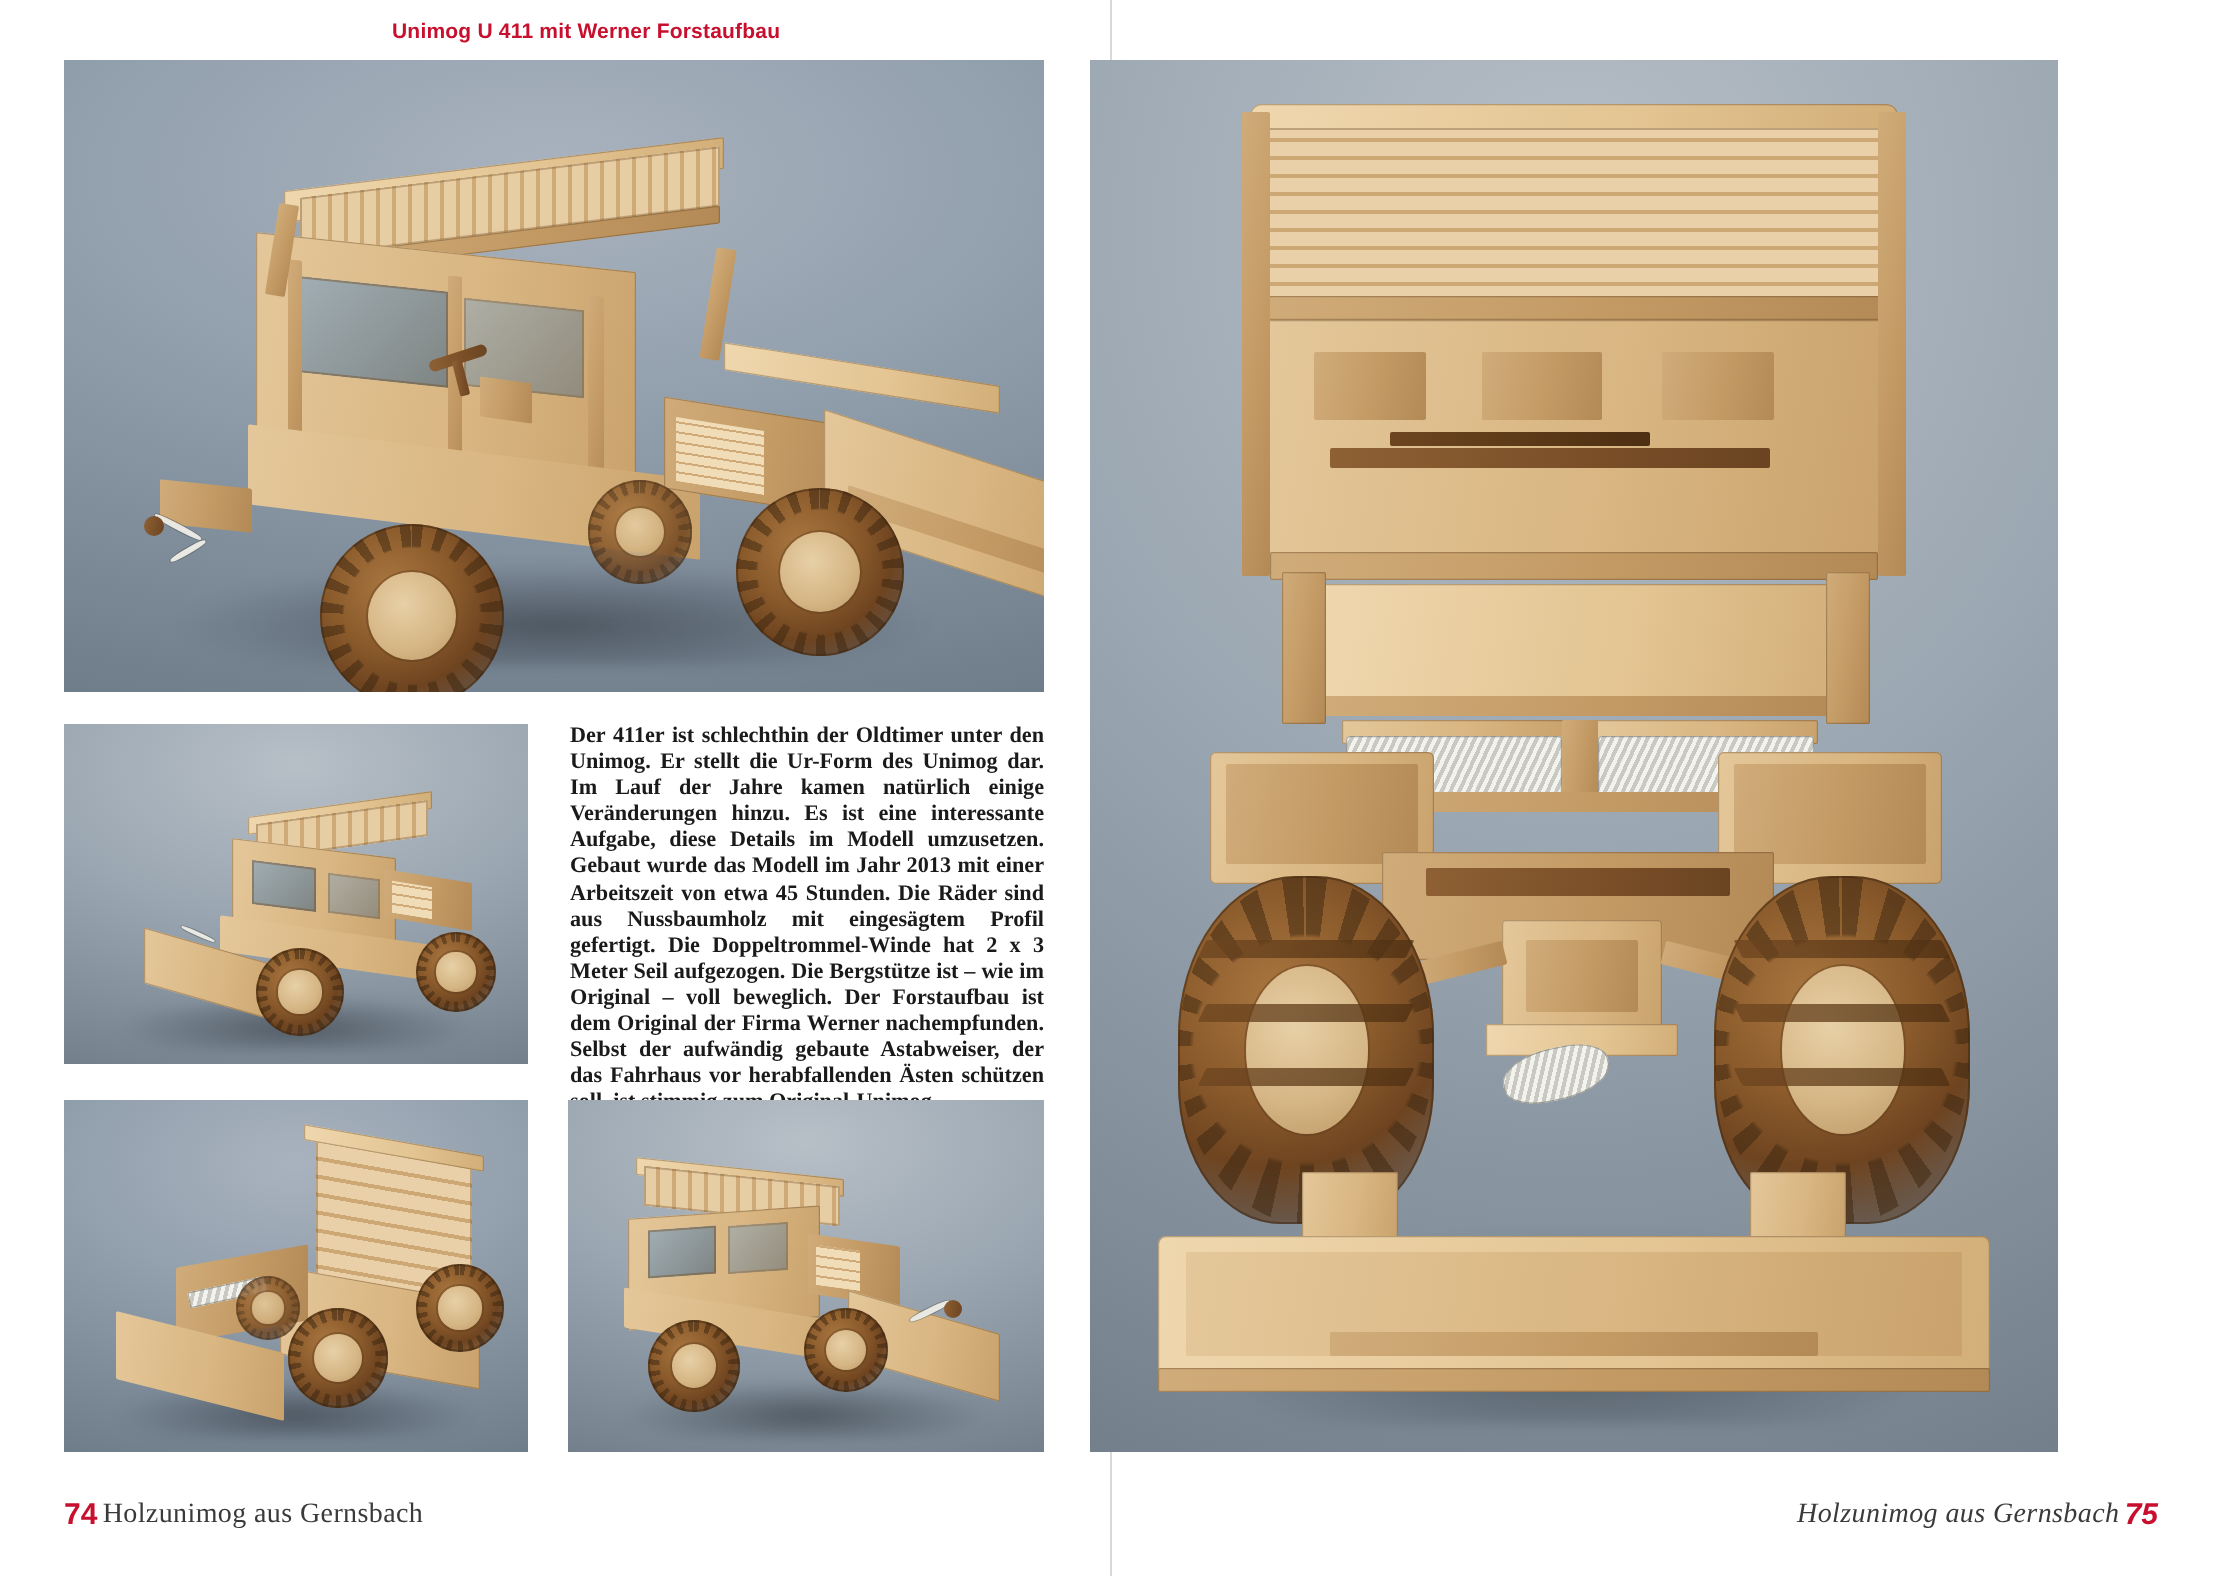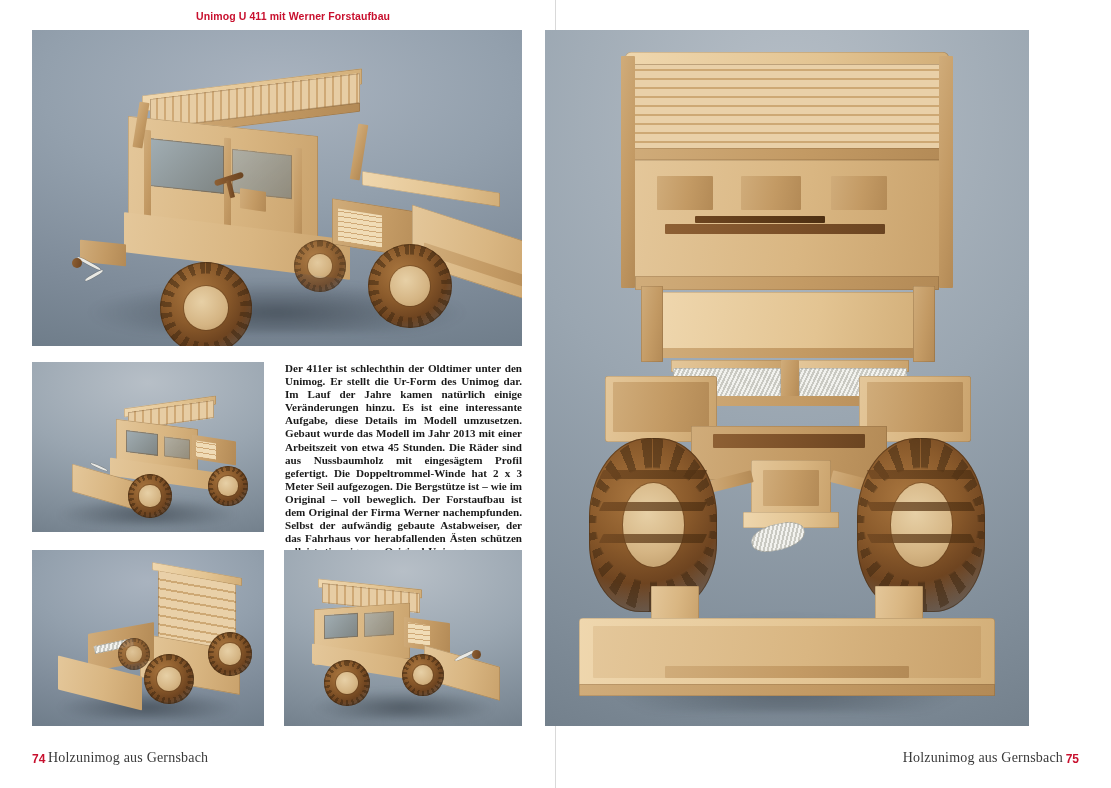--- a/index.html
+++ b/index.html
@@ -9,21 +9,21 @@
     height: 788px;
     background: #ffffff;
     font-family: "Liberation Serif", serif;
     overflow: hidden;
     position: relative;
   }
 
   .spread { position: absolute; inset: 0; display: flex; }
   .page { position: relative; height: 788px; padding-left: 24px; }
   .page-left { width: 555px; }
-  .page-right { width: 656px; }
+  .page-right { width: 656px; font-style: italic; }
 
   .gutter {
     position: absolute;
     left: 555px; top: 0;
     width: 1px; height: 788px;
     background: #d9d9d9;
   }
 
   
   .running-head {
@@ -55,21 +55,21 @@
     font-weight: bold;
     text-align: justify;
     color: #1a1a1a;
     hyphens: manual;
   }
 
   
   .folio { position: absolute; bottom: 22px; font-size: 10.5px; color: #4a4a4a; }
   .folio-num {
     font-family: "Liberation Sans", sans-serif;
-    font-size: 12px;
+    font-size: 15px;
     font-weight: bold;
     color: #c8102e;
     vertical-align: -1px;
   }
   .folio-text {
     font-family: "Liberation Serif", serif;
     font-size: 14px;
     color: #3a3a3a;
     letter-spacing: 0.2px;
   }

